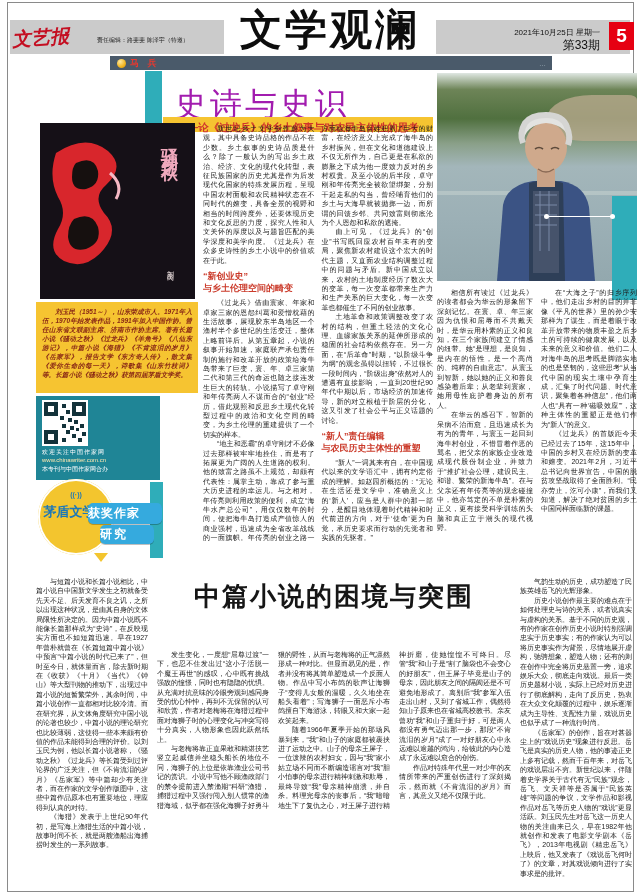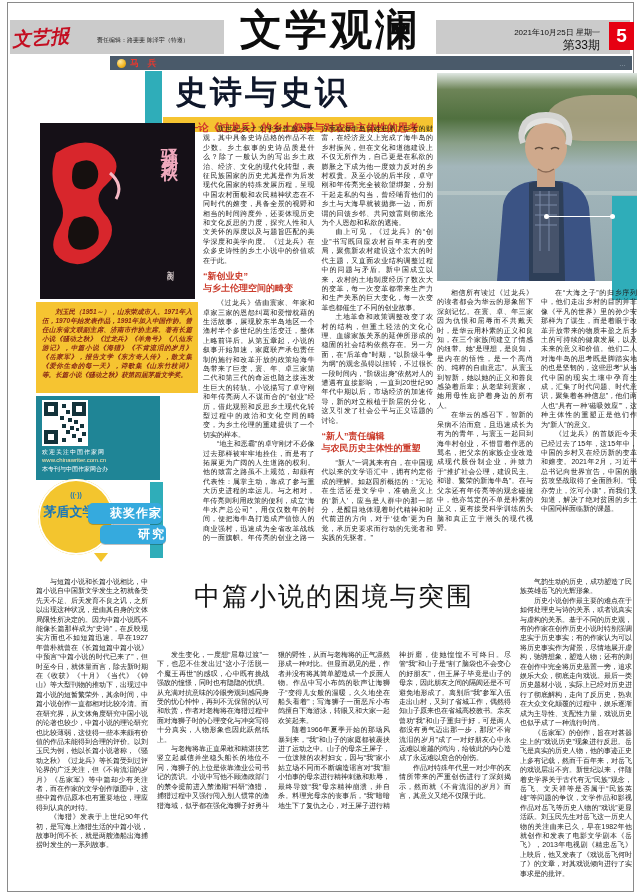--- a/index.html
+++ b/index.html
@@ -17,31 +17,31 @@
          font-size:19px;color:#c40f22;transform:rotate(-4deg);
          font-family:"Liberation Serif","DejaVu Serif",serif;}
   .editors{position:absolute;left:97px;top:36px;font-size:6px;color:#222;}
   .dateblock{position:absolute;left:468px;top:27px;width:132px;text-align:right;color:#111;}
   .dateblock .d1{font-size:8px;line-height:12px;}
   .dateblock .d2{font-size:12px;line-height:12px;}
   .pagenum{position:absolute;left:609px;top:22px;width:25px;height:28px;background:#e60012;
            color:#fff;font-weight:bold;font-size:19px;text-align:center;line-height:28px;}
 
   
-  .tagbar{position:absolute;left:110px;width:522px;height:14px;background:#4a5a6a;
+  .tagbar{position:absolute;left:110px;width:442px;height:14px;background:#4a5a6a;
           display:flex;align-items:center;padding:0;}
   .tagbar .dot{width:9px;height:9px;border-radius:50%;margin-left:7px;
                background:radial-gradient(circle at 35% 30%,#ffe9a0,#f2b51e 60%,#c88a10);}
   .tagbar .tlabel{color:#e8392f;font-weight:bold;font-size:9px;margin-left:4px;letter-spacing:3px;}
   .tagbar .tdots{margin-left:auto;margin-right:6px;color:#9fb0ba;font-size:7px;}
 
   
   .teal-accent{position:absolute;left:145px;top:71px;width:17px;height:64px;background:#2fadb9;}
-  .top-title{position:absolute;left:175px;top:72px;font-size:32px;line-height:40px;
-             color:#0f172a;font-weight:700;letter-spacing:3px;}
+  .top-title{position:absolute;left:175px;top:84px;font-size:32px;line-height:40px;
+             color:#a21caf;font-weight:400;letter-spacing:3px;}
   .top-subbar{position:absolute;left:163px;top:117px;width:270px;height:15px;background:#f6c431;
               text-align:center;}
   .top-subbar span{color:#d0342c;font-weight:bold;font-size:10.5px;line-height:15px;}
 
   .photo{position:absolute;left:437px;top:73px;width:200px;height:208px;overflow:hidden;
          background:linear-gradient(180deg,#dfe7e2 0,#6d8457 8%,#50703f 22%,#8aa089 34%,#a3b6ba 45%,#9cb0b6 70%,#93a8ae 100%);}
   .photo .hill{position:absolute;right:0;top:22px;width:90px;height:46px;background:#b7a98c;
                border-radius:50% 10% 0 40%;opacity:.8;}
   .photo svg{position:absolute;left:0;top:0;}
   .cap-strip{position:absolute;left:612px;top:196px;width:25px;height:104px;background:#2fadb9;}
@@ -71,41 +71,41 @@
   .qrbox .q3{font-size:6px;color:#fff;margin-top:2px;}
 
   .tstrip{position:absolute;left:150px;top:482px;width:13px;height:76px;background:#2fadb9;}
 
   .badge{position:absolute;left:38px;top:477px;width:124px;height:84px;}
   .badge .circle{position:absolute;left:0;top:2px;width:76px;height:76px;border-radius:50%;
                  background:#f3c52e;box-shadow:0 0 0 2px #fff inset;}
   .badge .bsig{position:absolute;left:0;top:14px;width:76px;text-align:center;color:#1d78b8;font-size:7px;font-weight:bold;}
   .badge .bname{position:absolute;left:0;top:26px;width:76px;text-align:center;color:#1d78b8;
                 font-weight:900;font-size:13px;letter-spacing:0;}
-  .badge .lab{position:absolute;background:#35aade;color:#fff;font-weight:900;text-align:right;
+  .badge .lab{position:absolute;background:#35aade;color:#fff;font-weight:900;text-align:left;
               border-radius:5px;box-shadow:0 1px 0 rgba(0,0,0,.25);}
   .badge .lab1{left:50px;top:26px;width:74px;height:21px;font-size:12px;line-height:21px;letter-spacing:1px;}
-  .badge .lab2{left:62px;top:48px;width:66px;height:19px;font-size:12px;line-height:19px;letter-spacing:2px;}
+  .badge .lab2{left:62px;top:48px;width:54px;height:19px;font-size:12px;line-height:19px;letter-spacing:2px;}
   .badge .tail{position:absolute;left:56px;top:76px;width:0;height:0;border-left:7px solid transparent;
                border-right:7px solid transparent;border-top:9px solid #f3c52e;}
 
   
   .flow{position:absolute;overflow:hidden;}
   .flow .para{margin:0;font-size:7px;line-height:9.4px;text-align:justify;text-indent:2em;color:#1c1c1c;}
   .flow .subhead{color:#cb3a2a;font-weight:bold;font-size:9px;line-height:12px;margin:5px 0 4px 0;
                  white-space:pre-line;}
   .mid-flow{left:203px;top:124px;width:230px;height:419px;column-count:2;column-gap:7px;}
   .right-flow{left:437px;top:288px;width:200px;height:269px;column-count:2;column-gap:8px;}
   .b-col1{left:36px;top:577px;width:112px;height:311px;}
   .b-col5{left:520px;top:577px;width:112px;height:311px;}
   .b-mid{left:157px;top:650px;width:354px;height:238px;column-count:3;column-gap:9px;}
 
   
   .b-titleblock{position:absolute;left:157px;top:580px;width:354px;text-align:center;}
-  .b-title{font-size:26px;font-weight:400;color:#161616;letter-spacing:2px;line-height:32px;}
+  .b-title{font-size:26px;font-weight:700;color:#161616;letter-spacing:2px;line-height:32px;}
   .b-sub{margin-top:5px;font-size:12px;font-weight:bold;color:#d0342c;}
 </style>
 </head>
 <body>
 
 <div class="page">
   <div class="frame"></div>
 
   <div class="band"></div>
   <div class="mast-plate">

